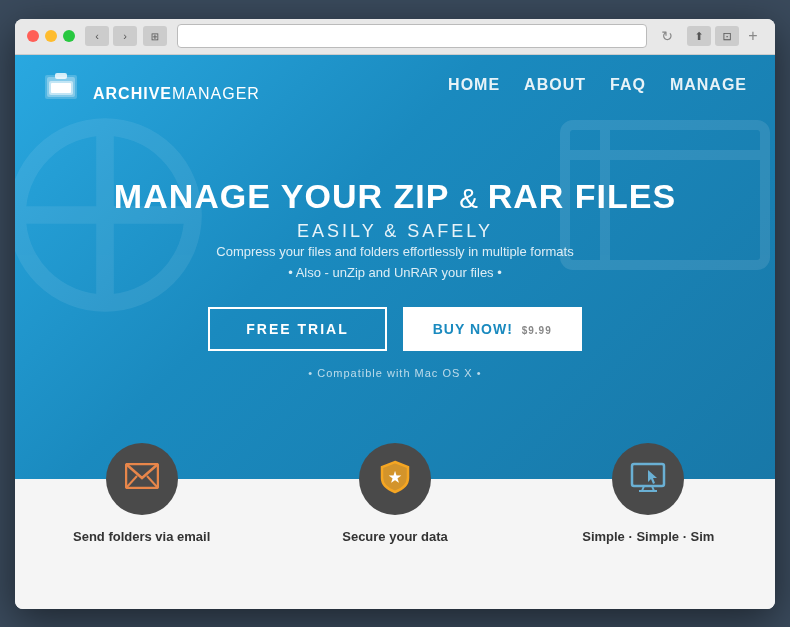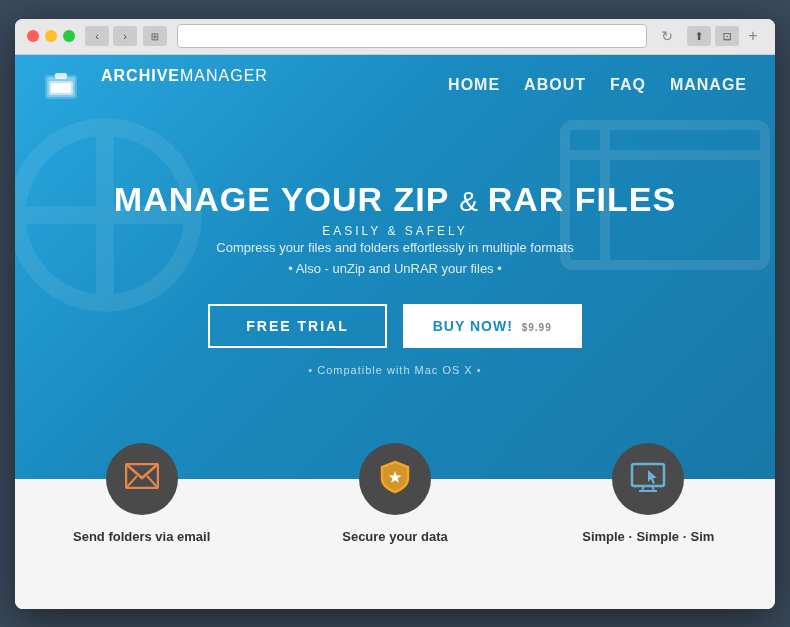--- a/index.html
+++ b/index.html
@@ -158,22 +158,22 @@
     .navbar {
       display: flex;
       align-items: center;
       padding: 12px 28px;
       position: relative;
       z-index: 10;
     }
 
     .logo-area {
       display: flex;
-      align-items: flex-start;
-      gap: 22px;
+      align-items: flex-end;
+      gap: 14px;
     }
 
     .logo-icon {
       width: 36px;
       height: 36px;
     }
 
     .logo-text {
       color: #fff;
       font-size: 16px;
@@ -224,21 +224,21 @@
       margin-bottom: 6px;
     }
 
     .hero-title .ampersand {
       font-weight: 400;
       font-size: 28px;
     }
 
     .hero-subtitle {
       color: rgba(255,255,255,0.9);
-      font-size: 12px;
+      font-size: 18px;
       font-weight: 400;
       letter-spacing: 3px;
       text-transform: uppercase;
       text-align: center;
     }
 
     .hero-desc {
       color: rgba(255,255,255,0.85);
       font-size: 13px;
       line-height: 1.6;

